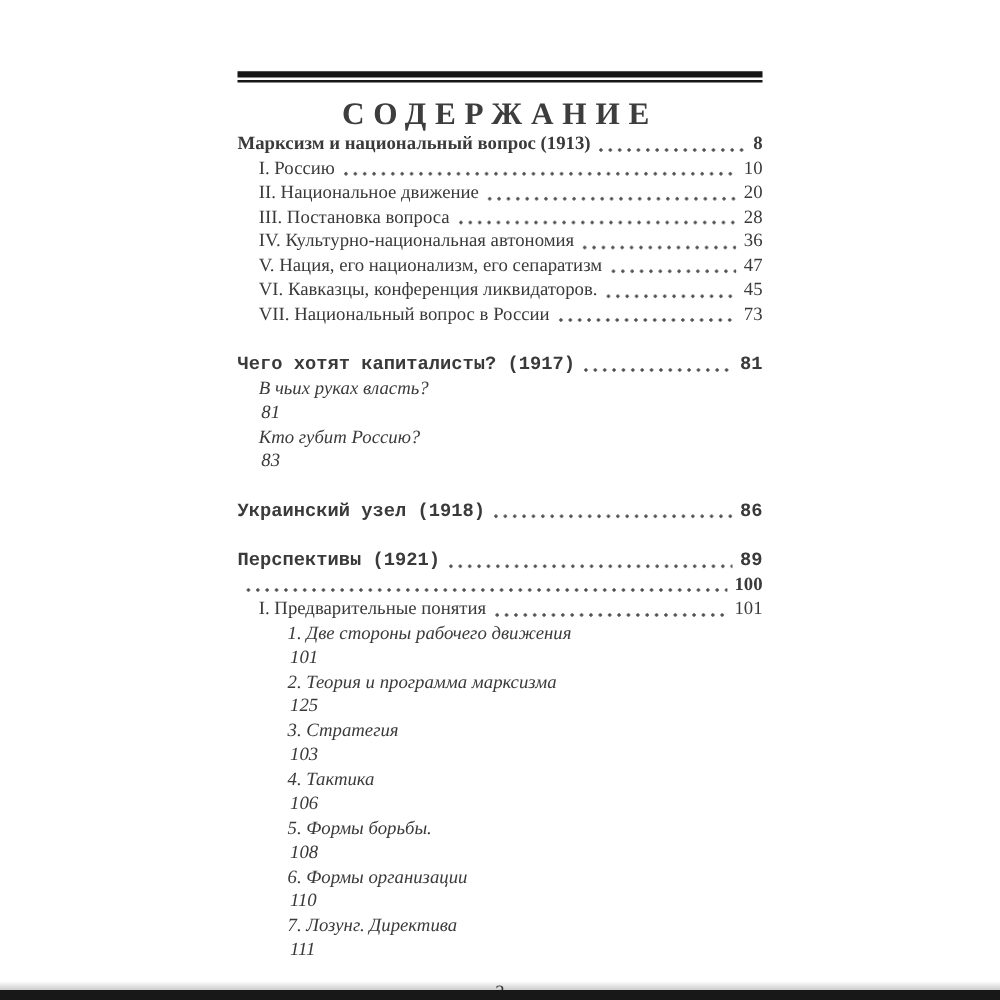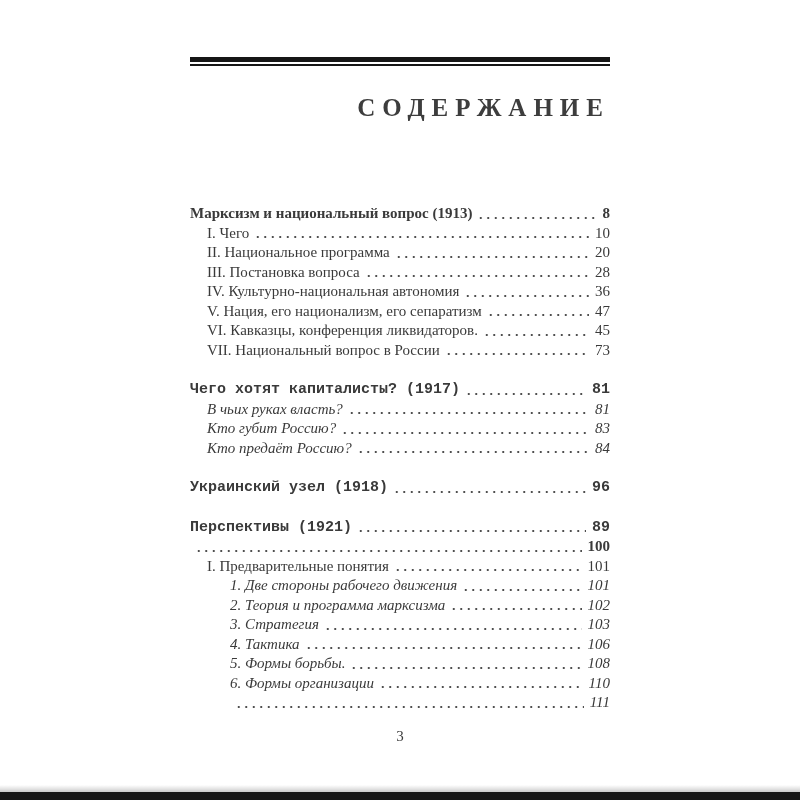--- a/index.html
+++ b/index.html
@@ -10,33 +10,33 @@
     color: #3a3a3a;
     position: relative;
     overflow: hidden;
   }
   .content { width: 420px; margin: 0 auto; padding-top: 57px; }
 
   .rule-thick { height: 5px; background: #161616; }
   .rule-thin  { height: 2px; background: #161616; margin-top: 2px; }
 
   .title {
-    text-align: right;
+    text-align: center;
     font-weight: bold;
     font-size: 25px;
     letter-spacing: 7px;
-    margin-top: 28px;
+    margin-top: 12px;
     color: #3d3d3d;
   }
 
-  .toc { margin-top: 82px; font-size: 15px; }
+  .toc { font-size: 15px; }
   .row { display: flex; line-height: 19.5px; }
   .row.gap { margin-top: 20px; font-family: Liberation Mono, monospace; }
   .row.bold { font-weight: bold; }
-  .row.italic { font-style: italic; }
+  .row.italic { font-style: italic; flex-direction: column; }
   .row.ind1 { padding-left: 17px; }
   .row.ind2 { padding-left: 40px; }
   .label { white-space: nowrap; }
   .dots {
     flex: 1 1 auto;
     margin: 0 4px 0 5px;
     background-image: radial-gradient(circle, #4f4f4f 1.1px, rgba(0,0,0,0) 1.5px);
     background-size: 7.5px 6px;
     background-repeat: repeat-x;
     background-position: left 0 bottom 3px;
@@ -65,26 +65,26 @@
 
   <div class="title">СОДЕРЖАНИЕ</div>
 
   <div class="toc">
       <div class="row ind0 bold">
         <span class="label">Марксизм и национальный вопрос (1913)</span>
         <span class="dots"></span>
         <span class="pg">8</span>
       </div>
       <div class="row ind1">
-        <span class="label">I. Чего</span>
+        <span class="label">I. Россию</span>
         <span class="dots"></span>
         <span class="pg">10</span>
       </div>
       <div class="row ind1">
-        <span class="label">II. Национальное программа</span>
+        <span class="label">II. Национальное движение</span>
         <span class="dots"></span>
         <span class="pg">20</span>
       </div>
       <div class="row ind1">
         <span class="label">III. Постановка вопроса</span>
         <span class="dots"></span>
         <span class="pg">28</span>
       </div>
       <div class="row ind1">
         <span class="label">IV. Культурно-национальная автономия</span>
@@ -114,29 +114,24 @@
       <div class="row ind1 italic">
         <span class="label">В чьих руках власть?</span>
         <span class="dots"></span>
         <span class="pg">81</span>
       </div>
       <div class="row ind1 italic">
         <span class="label">Кто губит Россию?</span>
         <span class="dots"></span>
         <span class="pg">83</span>
       </div>
-      <div class="row ind1 italic">
-        <span class="label">Кто предаёт Россию?</span>
-        <span class="dots"></span>
-        <span class="pg">84</span>
-      </div>
       <div class="row ind0 bold gap">
         <span class="label">Украинский узел (1918)</span>
         <span class="dots"></span>
-        <span class="pg">96</span>
+        <span class="pg">86</span>
       </div>
       <div class="row ind0 bold gap">
         <span class="label">Перспективы (1921)</span>
         <span class="dots"></span>
         <span class="pg">89</span>
       </div>
       <div class="row ind0 bold">
         <span class="dots"></span>
         <span class="pg">100</span>
       </div>
@@ -146,21 +141,21 @@
         <span class="pg">101</span>
       </div>
       <div class="row ind2 italic">
         <span class="label">1. Две стороны рабочего движения</span>
         <span class="dots"></span>
         <span class="pg">101</span>
       </div>
       <div class="row ind2 italic">
         <span class="label">2. Теория и программа марксизма</span>
         <span class="dots"></span>
-        <span class="pg">102</span>
+        <span class="pg">125</span>
       </div>
       <div class="row ind2 italic">
         <span class="label">3. Стратегия</span>
         <span class="dots"></span>
         <span class="pg">103</span>
       </div>
       <div class="row ind2 italic">
         <span class="label">4. Тактика</span>
         <span class="dots"></span>
         <span class="pg">106</span>
@@ -169,20 +164,21 @@
         <span class="label">5. Формы борьбы.</span>
         <span class="dots"></span>
         <span class="pg">108</span>
       </div>
       <div class="row ind2 italic">
         <span class="label">6. Формы организации</span>
         <span class="dots"></span>
         <span class="pg">110</span>
       </div>
       <div class="row ind2 italic">
+        <span class="label">7. Лозунг. Директива</span>
         <span class="dots"></span>
         <span class="pg">111</span>
       </div>
     </div>
 
   <div class="page-num">3</div>
 </div>
 
 <div class="bottom-shade"></div>
 <div class="bottom-edge"></div>

